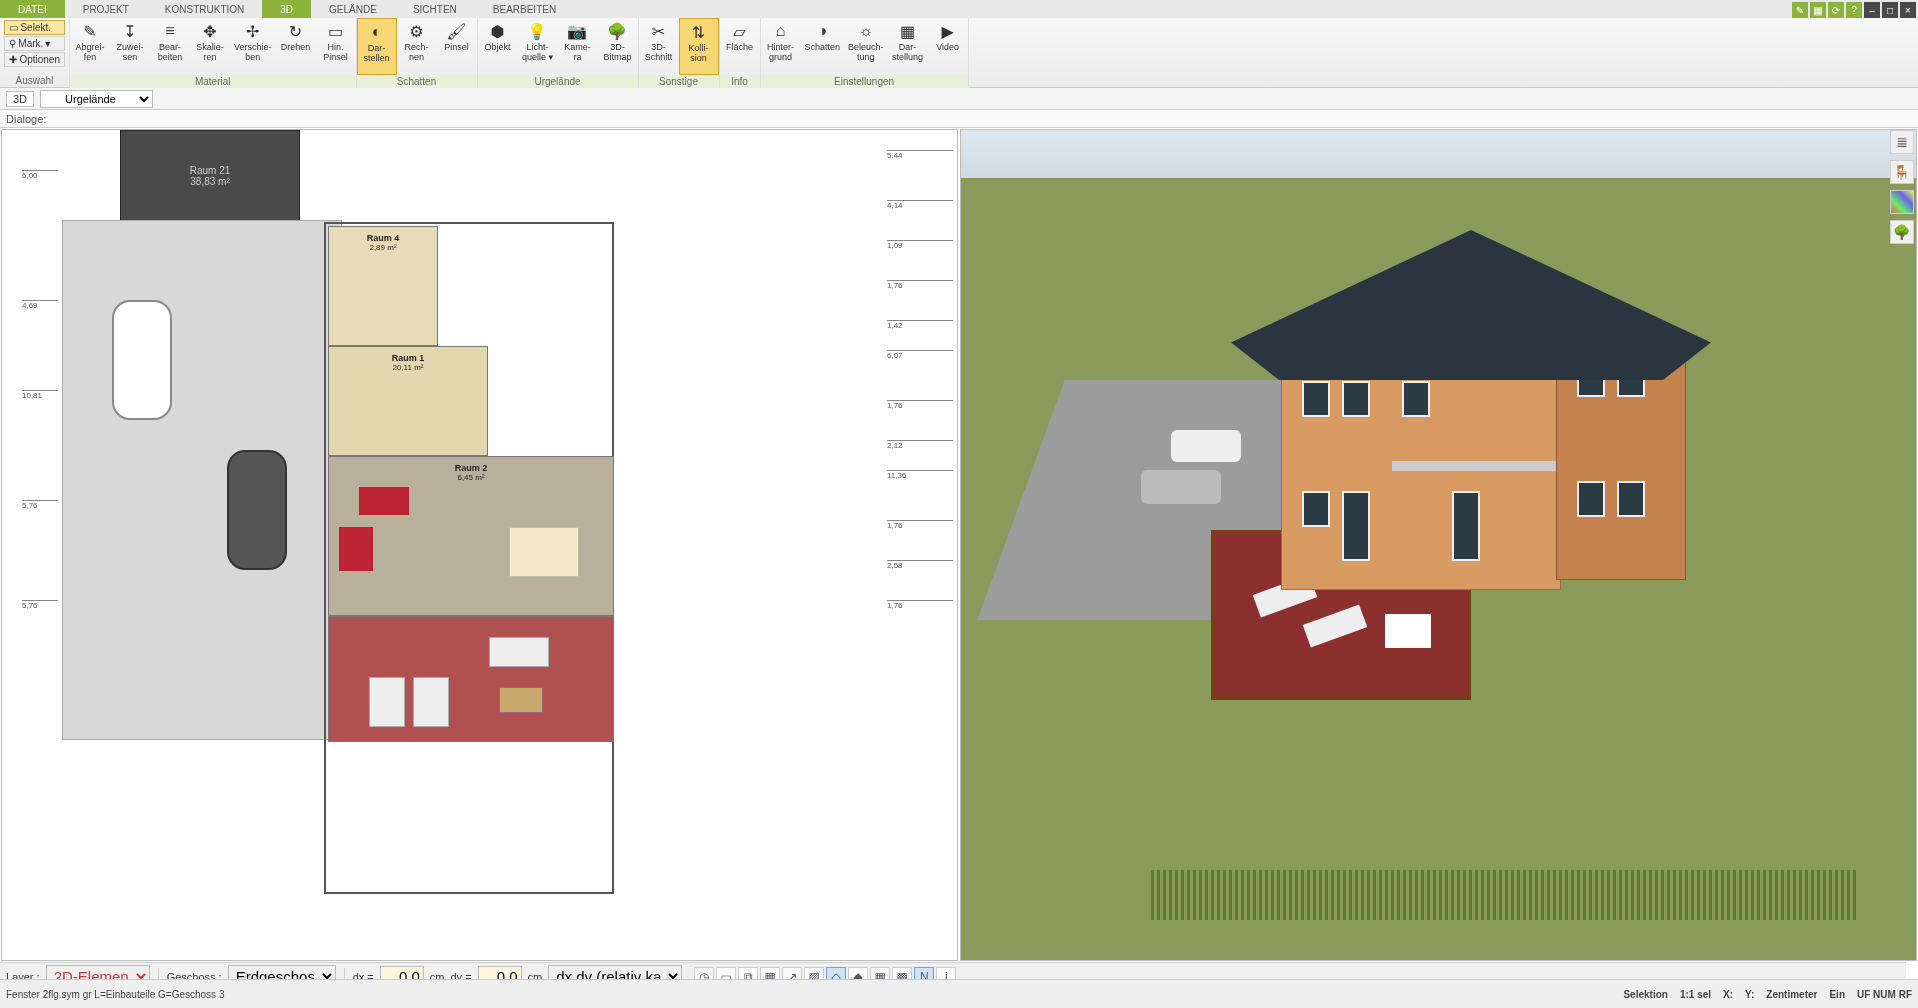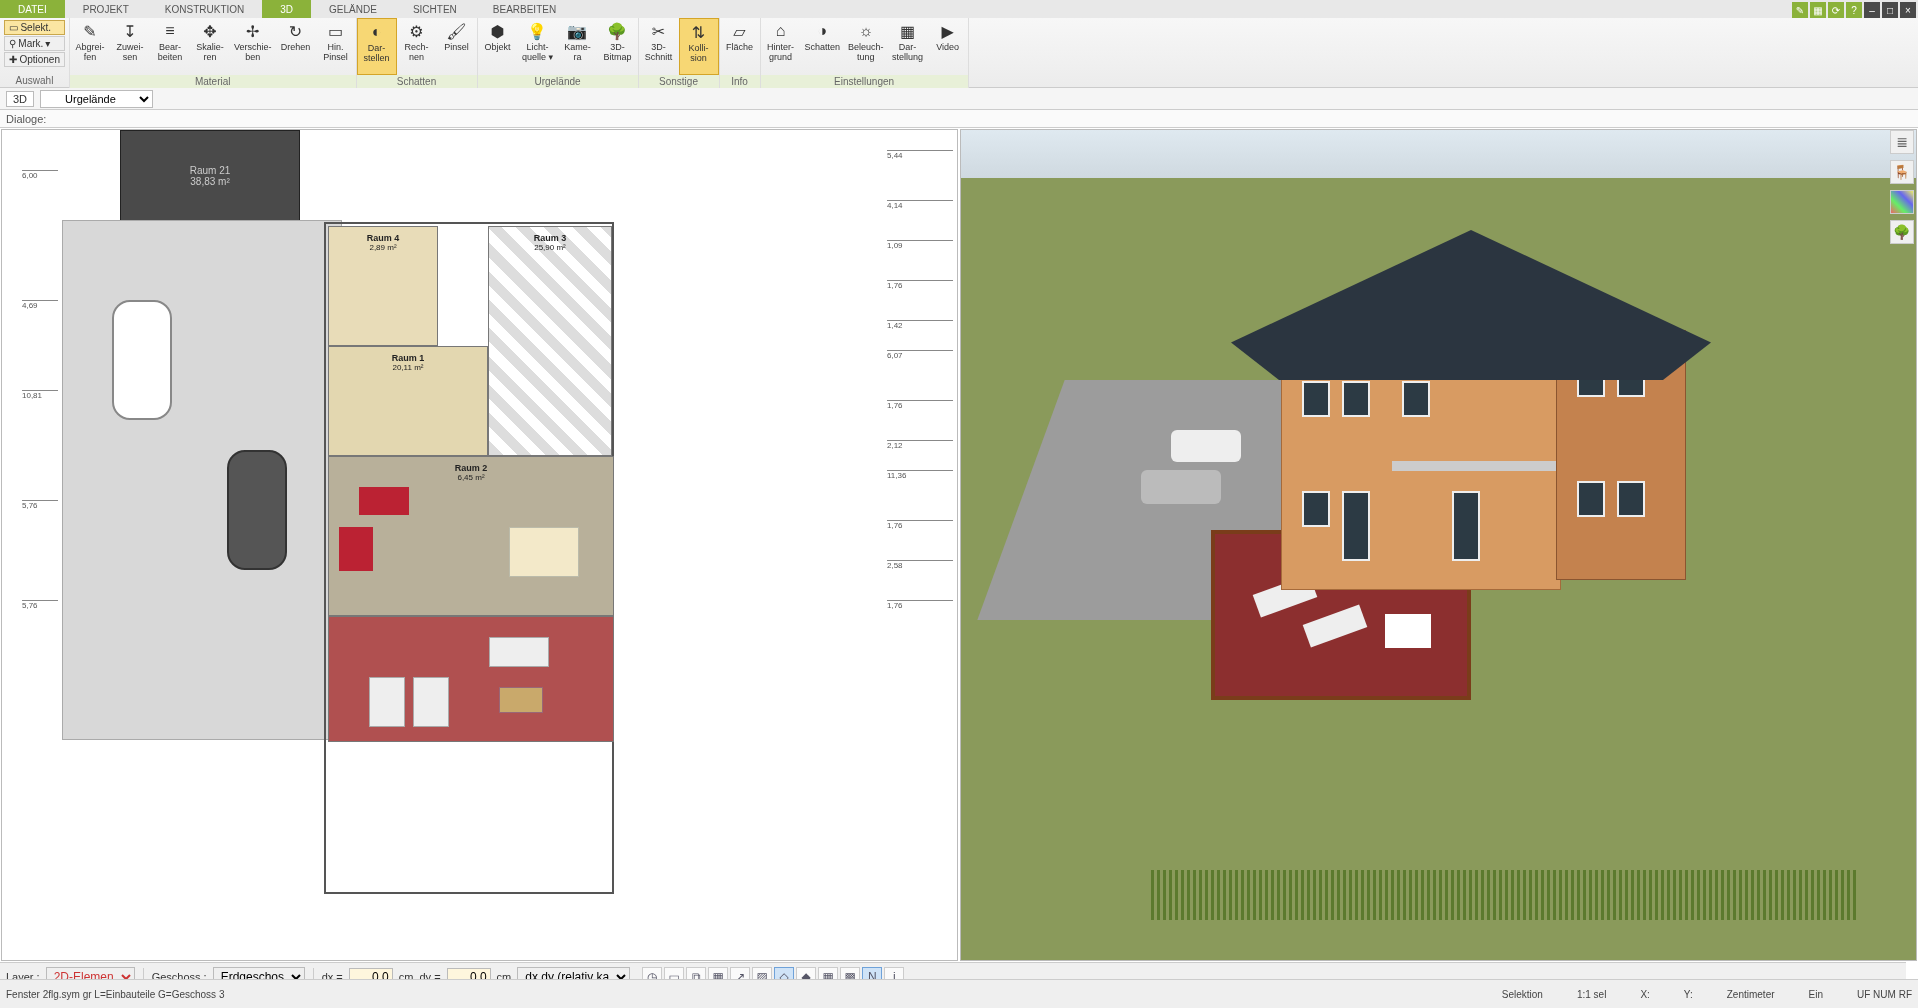--- a/index.html
+++ b/index.html
@@ -54,28 +54,28 @@
 .grass { position: absolute; left: 0; right: 0; top: 48px; bottom: 0; background: #8a9a5b; }
 .hshadow { position: absolute; left: 60px; top: 250px; width: 300px; height: 240px; background: #9c9c9c; transform: skewX(-20deg); }
 .housewall { position: absolute; left: 320px; top: 220px; width: 280px; height: 240px; background: #d89b62; border: 1px solid #a56a3a; }
 .housewall2 { position: absolute; left: 595px; top: 200px; width: 130px; height: 250px; background: #c4824e; border: 1px solid #8a5530; }
 .roof { position: absolute; left: 270px; top: 100px; width: 480px; height: 150px; background: #2b3540; clip-path: polygon(50% 0, 100% 75%, 90% 100%, 10% 100%, 0 75%); }
 .patio { position: absolute; left: 250px; top: 400px; width: 260px; height: 170px; background: #8c2f2f; border: 4px solid #7a3c1a; }
 .win { position: absolute; width: 28px; height: 36px; background: #2c3a44; border: 2px solid #eee; }
 
 .bottombar { position: absolute; left: 0; right: 12px; bottom: 18px; height: 28px; background: #f0f0f0; border-top: 1px solid #ccc; display: flex; align-items: center; gap: 6px; padding: 0 6px; font-size: 11px; }
 .bottombar .sep { width: 1px; height: 18px; background: #ccc; margin: 0 2px; }
-.bottombar select, .bottombar input { font-size: 12px; border: 1px solid #bbb; padding: 1px 3px; }
+.bottombar select, .bottombar input { font-size: 15px; border: 1px solid #bbb; padding: 1px 3px; }
 .bottombar input.num { width: 44px; text-align: right; background: #fef6dd; }
 .bb-icons { display: flex; gap: 2px; margin-left: 6px; }
 .bb-icons span { width: 20px; height: 20px; border: 1px solid #ccc; background: #fafafa; display: flex; align-items: center; justify-content: center; font-size: 12px; color: #556; cursor: pointer; }
 .bb-icons span.on { background: #cfe3f7; border-color: #6fa2d9; }
 
 .status { position: absolute; left: 0; right: 0; bottom: 0; height: 29px; background: #efefef; border-top: 1px solid #ccc; display: flex; align-items: center; font-size: 10px; color: #444; padding: 0 6px; gap: 20px; }
-.status .r { margin-left: auto; display: flex; gap: 34px; }
+.status .r { margin-left: auto; display: flex; gap: 12px; font-weight: bold; }
 </style>
 </head>
 <body>
 
 <div class="winctrl">
   <span>✎</span>
   <span>▦</span>
   <span>⟳</span>
   <span>?</span>
   <span class="d">–</span>
@@ -255,24 +255,20 @@
       <div class="car" style="left:110px;top:170px"></div>
       <div class="car dark" style="left:225px;top:320px"></div>
       <div class="house">
         <div class="room" style="left:2px;top:2px;width:110px;height:120px;background:#e8dcb8">
           <span class="rn">Raum 4</span>
             <span class="ra">2,89 m²</span>
         </div>
         <div class="room" style="left:2px;top:122px;width:160px;height:110px;background:#e3d7b0">
           <span class="rn">Raum 1</span>
             <span class="ra">20,11 m²</span>
-        </div>
-        <div class="room" style="left:162px;top:2px;width:124px;height:230px;background:repeating-linear-gradient(45deg,#ddd 0 10px,#fff 10px 20px)">
-          <span class="rn">Raum 3</span>
-            <span class="ra">25,90 m²</span>
         </div>
         <div class="room" style="left:2px;top:232px;width:286px;height:160px;background:#b8b09a">
           <span class="rn">Raum 2</span>
             <span class="ra">6,45 m²</span>
           <div style="position:absolute;left:30px;top:30px;width:50px;height:28px;background:#b23;"></div>
           <div style="position:absolute;left:10px;top:70px;width:34px;height:44px;background:#b23;"></div>
           <div style="position:absolute;left:180px;top:70px;width:70px;height:50px;background:#f3e9c9;border:1px solid #bba"></div>
         </div>
         <div class="room" style="left:2px;top:392px;width:286px;height:126px;background:#b05050">
           <div style="position:absolute;left:40px;top:60px;width:36px;height:50px;background:#eee;border:1px solid #aaa"></div>

